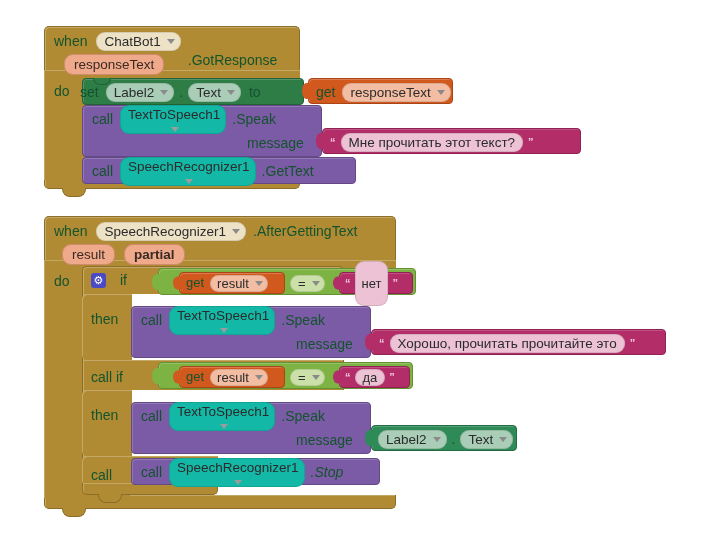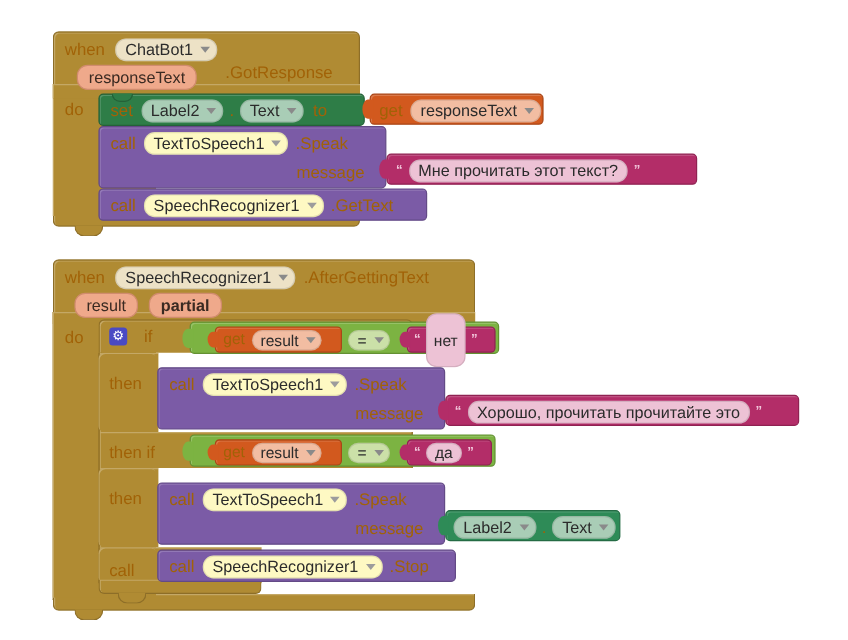--- a/index.html
+++ b/index.html
@@ -25,33 +25,33 @@
     position:absolute;
     width:22px;height:8px;
     background:inherit;
     border-left:1px solid #8d6e28;
     border-right:1px solid #8d6e28;
     border-bottom:1px solid #8d6e28;
     border-radius:0 0 8px 8px;
   }
 
   .row{position:absolute;display:flex;align-items:center;white-space:nowrap;}
-  .lbl{color:#a16207;font-size:14px;line-height:14px;}
+  .lbl{color:#14532d;font-size:14px;line-height:14px;}
 
   
   .field{
     display:inline-flex;align-items:center;gap:5px;
     border-radius:9px;
     padding:2px 6px 2px 8px;
     font-size:13.5px;line-height:15px;
     color:#2b2b2b;
     box-shadow:inset 0 0 0 1px rgba(0,0,0,.10);
   }
   .field.cream{background:#EDE2C6;}
-  .field.lav{background:#fef9c3;}
+  .field.lav{background:#14b8a6;flex-direction:column;}
   .field.mint{background:#A9CDB6;}
   .field.peach{background:#F2BDA2;}
   .field.pinkt{background:#EDC2D5;}
   .field.palegreen{background:#CBE0A8;}
 
   .caret{
     width:0;height:0;
     border-left:4px solid transparent;
     border-right:4px solid transparent;
     border-top:5px solid #8a8a8a;
@@ -144,21 +144,21 @@
     <span class="param">responseText</span>
   </div>
 
   <div class="row" style="left:54px;top:82px;height:18px;">
     <span class="lbl">do</span>
   </div>
 
   <div class="blk setter" style="left:82px;top:78px;width:222px;height:27px;">
     <div class="stub" style="left:10px;top:-1px;background:#2E7D47;border:1px solid #246138;border-top:none;height:6px;"></div>
   </div>
-  <div class="row" style="left:92px;top:83px;height:18px;">
+  <div class="row" style="left:80px;top:83px;height:18px;">
     <span class="lbl">set</span>
     <span class="field mint" style="margin-left:7px;">
       <span>Label2</span>
       <span class="caret"></span>
     </span>
     <span class="lbl" style="margin-left:5px;">.</span>
     <span class="field mint" style="margin-left:5px;">
       <span>Text</span>
       <span class="caret"></span>
     </span>
@@ -301,21 +301,21 @@
   </div>
   <div class="row" style="left:379px;top:334px;height:18px;">
     <span class="quote">“</span>
     <span class="field pinkt" style="margin-left:5px;padding:2px 8px;">
       <span>Хорошо, прочитать прочитайте это</span>
     </span>
     <span class="quote" style="margin-left:5px;">”</span>
   </div>
 
   <div class="row" style="left:91px;top:368px;height:18px;">
-    <span class="lbl">then if</span>
+    <span class="lbl">call if</span>
   </div>
   <div class="blk logic" style="left:158px;top:362px;width:255px;height:27px;">
     <div class="plug l"></div>
   </div>
   <div class="blk getter" style="left:179px;top:366px;width:106px;height:22px;">
     <div class="plug g" style="height:13px;"></div>
   </div>
   <div class="row" style="left:186px;top:369px;height:16px;">
     <span class="lbl" style="font-size:13px;">get</span>
     <span class="field peach" style="margin-left:6px;padding:1px 5px 1px 7px;font-size:13px;">
@@ -373,16 +373,16 @@
   <div class="row" style="left:91px;top:466px;height:18px;">
     <span class="lbl">call</span>
   </div>
   <div class="blk call" style="left:131px;top:458px;width:249px;height:27px;"></div>
   <div class="row" style="left:141px;top:463px;height:18px;">
     <span class="lbl">call</span>
     <span class="field lav" style="margin-left:7px;">
       <span>SpeechRecognizer1</span>
       <span class="caret light"></span>
     </span>
-    <span class="lbl" style="margin-left:6px;">.Stop</span>
+    <span class="lbl" style="margin-left:6px;font-style:italic;">.Stop</span>
   </div>
 
 </div>
 
 </body></html>

